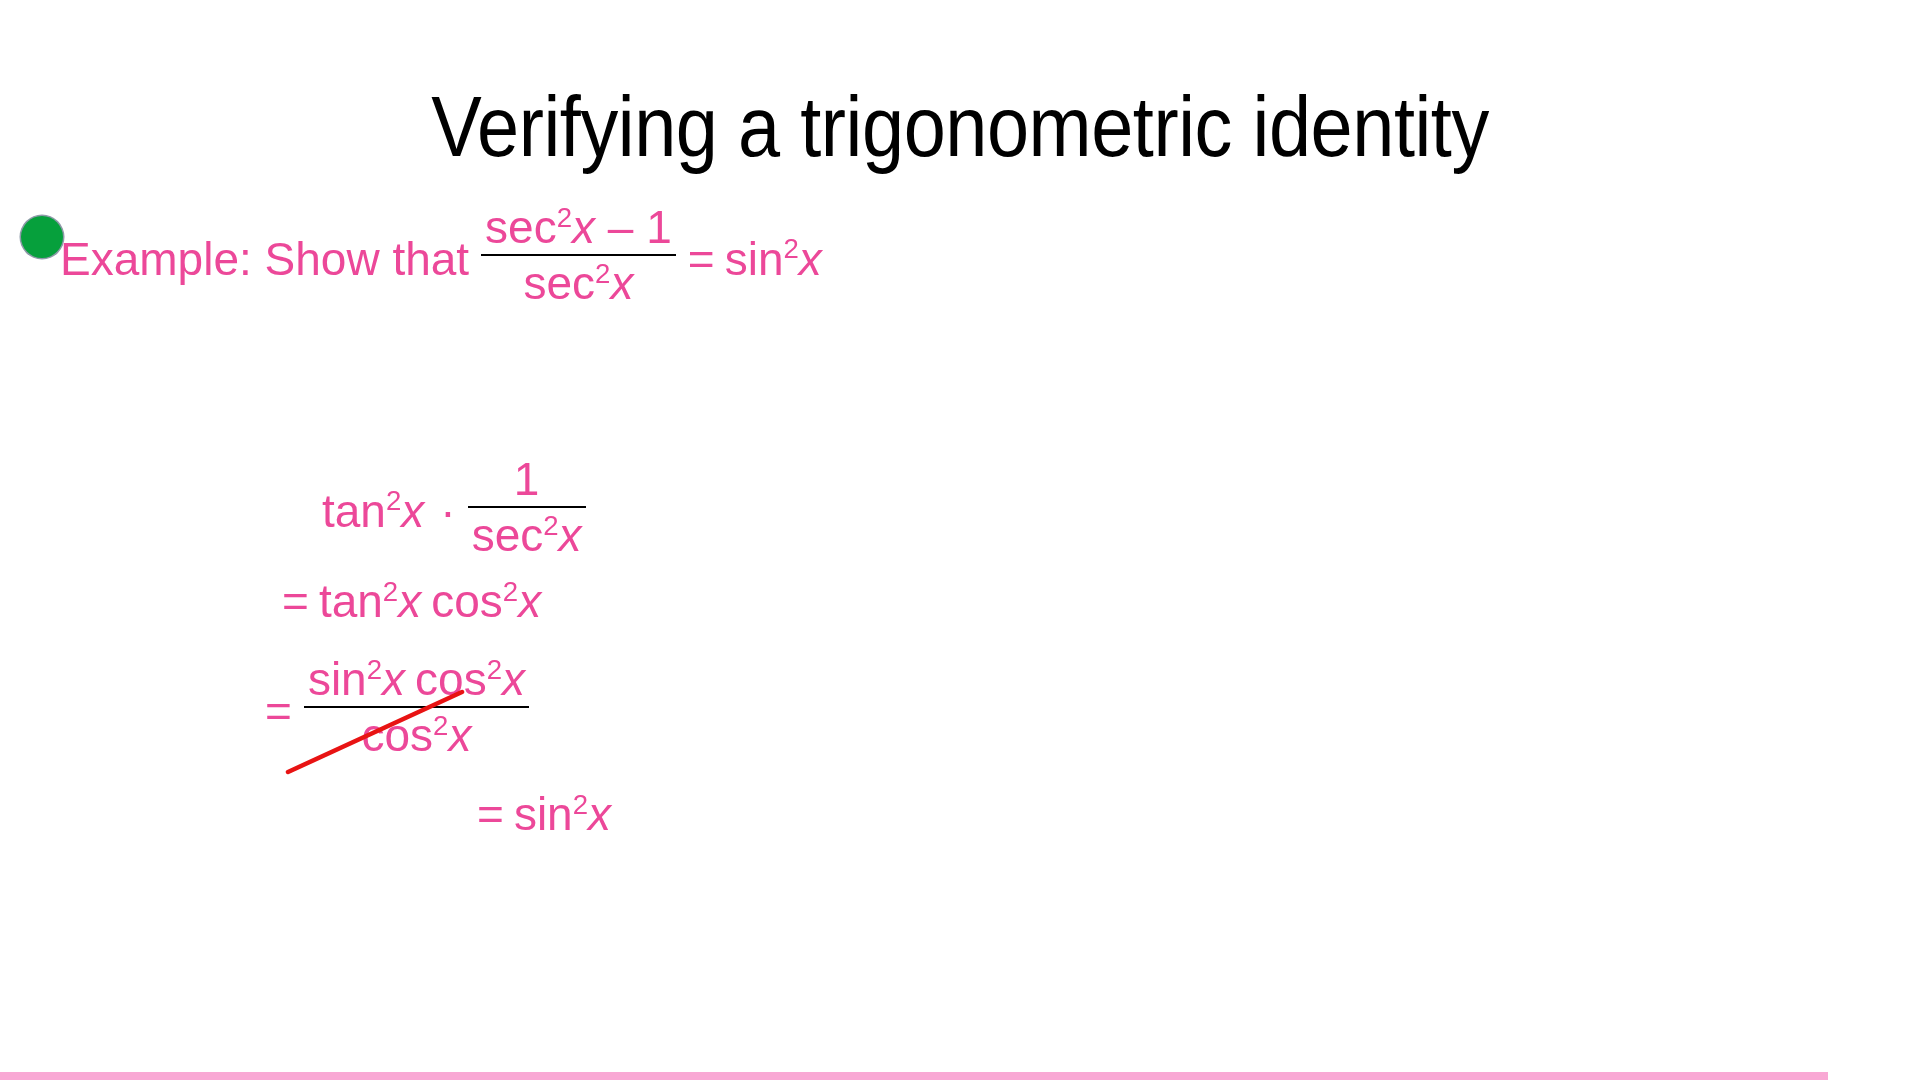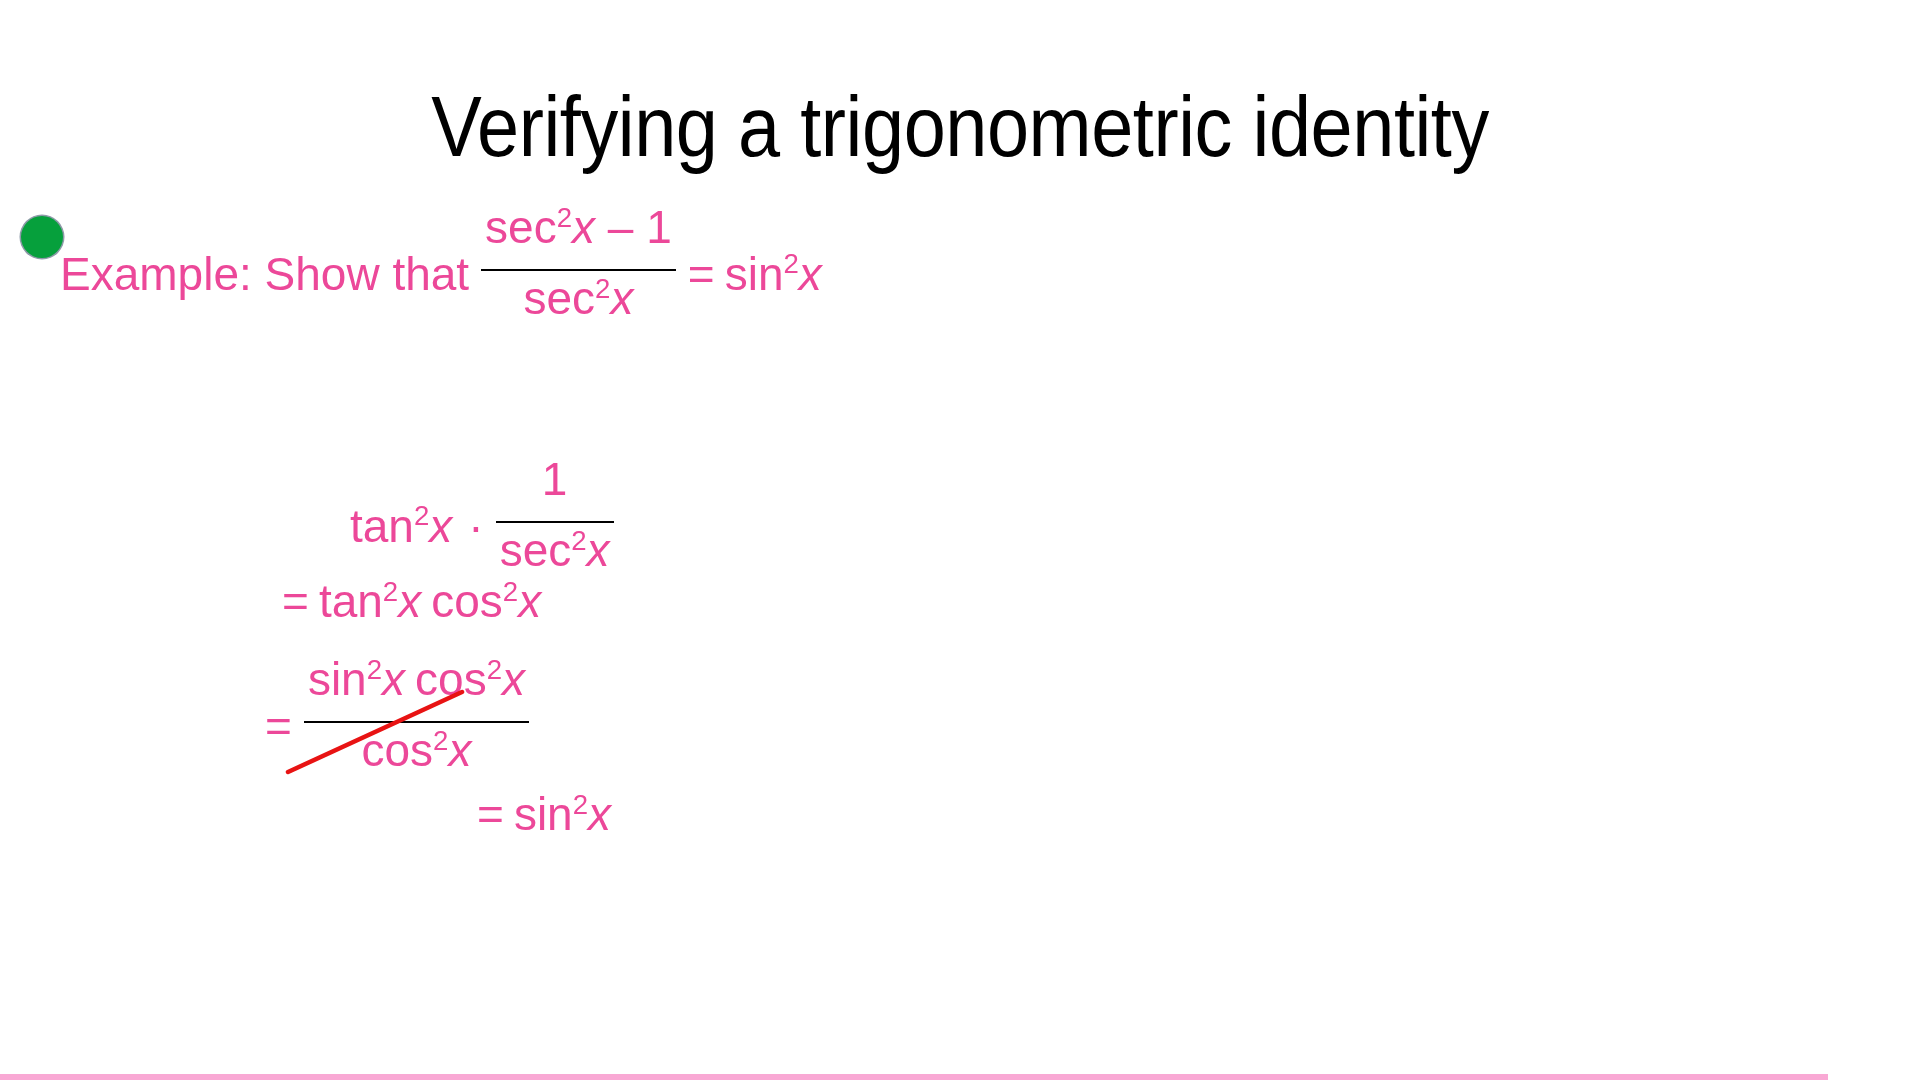--- a/index.html
+++ b/index.html
@@ -15,21 +15,21 @@
     font-family: "Liberation Serif", "DejaVu Serif", serif;
     color: #000000;
   }
 
   #slide {
     position: relative;
     width: 1828px;
     height: 1080px;
     background: #ffffff;
     box-sizing: border-box;
-    border-bottom: 6px solid #f9a8d4;
+    border-bottom: 8px solid #f9a8d4;
     overflow: hidden;
   }
 
   
   .slide-title {
     position: absolute;
     left: 0;
     top: 78px;
     width: 1920px;
     text-align: center;
@@ -81,32 +81,32 @@
   
   .frac {
     display: inline-block;
     vertical-align: -0.52em;
     text-align: center;
     position: relative;
     margin: 0 2px;
   }
   .frac .num {
     display: block;
-    padding: 0 4px 16px 4px;
+    padding: 0 4px 1px 4px;
     border-bottom: 2px solid #000;
   }
   .frac .den {
     display: block;
     padding: 3px 4px 0 4px;
   }
 
   
   #line-example   { left: 60px;  top: 203px;  }
   #line-using     { left: 58px;  top: 362px;  }
-  #line-product   { left: 350px; top: 455px;  }
+  #line-product   { left: 322px; top: 455px;  }
   #line-tancos    { left: 265px; top: 577px; margin-left: 17px;  }
   #line-sincos    { left: 265px; top: 655px;  }
   #line-result    { left: 477px; top: 790px;  }
 
   .strike-svg {
     position: absolute;
     left: 0;
     top: 0;
     width: 1920px;
     height: 1080px;

